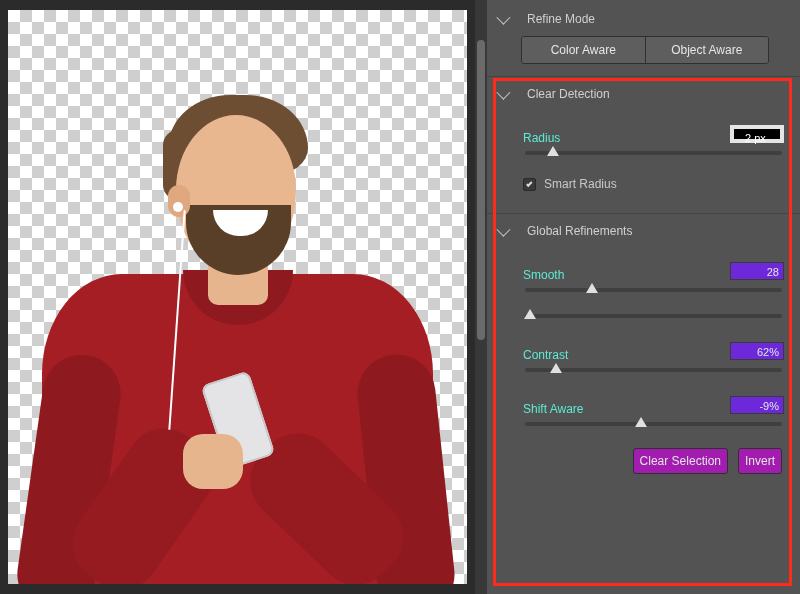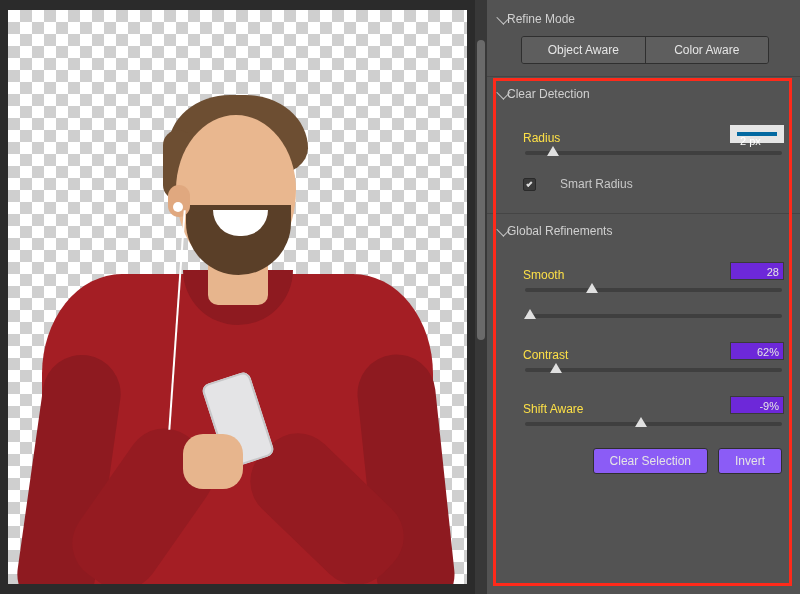--- a/index.html
+++ b/index.html
@@ -116,21 +116,21 @@
   .panel{
     flex:1; height:594px; background:#535353; padding:6px 8px 8px 8px;
     position:relative;
   }
   .highlight-box{
     position:absolute; left:6px; top:78px; right:8px; bottom:8px;
     border:3px solid #ff2a1a; pointer-events:none;
   }
 
   .section-header{
-    display:flex; align-items:center; gap:0;
+    display:flex; align-items:center; gap:20px;
     padding:6px 0 6px 2px;
     color:#d0d0d0;
     cursor:pointer;
     text-align:right;
   }
   .chevron{
     width:10px; height:10px; display:inline-block;
     border-right:1.5px solid #c8c8c8; border-bottom:1.5px solid #c8c8c8;
     transform:rotate(45deg) translateY(-2px);
   }
@@ -145,65 +145,65 @@
     border-right:1px solid #2f2f2f;
   }
   .seg-btn:last-child{ border-right:none; }
 
   .section-body{ padding:6px 8px 6px 28px; }
   .slider-row{ margin:10px 0 22px 0; }
   .slider-top{
     display:flex; justify-content:space-between; align-items:center;
     margin-bottom:6px;
   }
-  .slider-label{ color:#fde047;margin-top:8px; }
+  .slider-label{ color:#5eead4;margin-top:8px; }
   .value-field{
     width:54px; height:18px; line-height:18px;
     background:#6d28d9; border:1px solid #3a3a3a;
     color:#e5e5e5; text-align:right; padding:0 4px;
     font-size:11px;
   }
   .value-field.selected{
-    background:#0369a1; color:#fff; border:7px solid #e5e5e5;
-    text-align:left; padding-left:3px;
+    background:#000000; color:#fff; border:4px solid #e5e5e5;
+    text-align:left; padding-left:11px;
   }
   .track{
     position:relative; height:4px; background:#3f3f3f; border-radius:2px;
     margin:0 2px;
   }
   .thumb-tri{
     position:absolute; top:-5px;
     width:0; height:0;
     border-left:6px solid transparent;
     border-right:6px solid transparent;
     border-bottom:10px solid #e0e0e0;
     transform:translateX(-6px);
     cursor:pointer;
   }
 
   .checkbox-row{
-    display:flex; align-items:center; gap:24px; margin:6px 0 12px 0;
+    display:flex; align-items:center; gap:8px; margin:6px 0 12px 0;
     cursor:pointer;
   }
   .checkbox{
     width:13px; height:13px; background:#3a3a3a; border:1px solid #2a2a2a;
     border-radius:2px; display:flex; align-items:center; justify-content:center;
   }
   .checkbox .mark{
     width:6px; height:3px; border-left:2px solid #ddd; border-bottom:2px solid #ddd;
     transform:rotate(-45deg) translate(0,-1px);
   }
 
   .btn-row{
     display:flex; gap:10px; justify-content:flex-end; margin-top:10px;
     padding-right:2px;
   }
   .btn{
-    background:#8b5cf6; border:1px solid #2f2f2f; border-radius:3px;
-    color:#e5e5e5; padding:5px 16px; cursor:pointer; font-size:12px;
+    background:#a21caf; border:1px solid #2f2f2f; border-radius:3px;
+    color:#e5e5e5; padding:5px 6px; cursor:pointer; font-size:12px;
   }
 
   .divider{
     height:1px; background:#454545; margin:4px -8px 4px -8px;
   }
 </style>
 </head>
 <body>
 
 <div class="canvas-wrap">
@@ -234,22 +234,22 @@
   <div class="thumb"></div>
 </div>
 
 <div class="panel">
 
   <div class="section-header">
     <span class="chevron"></span>
     <span>Refine Mode</span>
   </div>
   <div class="seg-group">
+    <div class="seg-btn">Color Aware</div>
     <div class="seg-btn">Object Aware</div>
-    <div class="seg-btn">Color Aware</div>
   </div>
 
   <div class="divider"></div>
 
   <div class="section-header">
     <span class="chevron"></span>
     <span>Clear Detection</span>
   </div>
   <div class="section-body">
 

